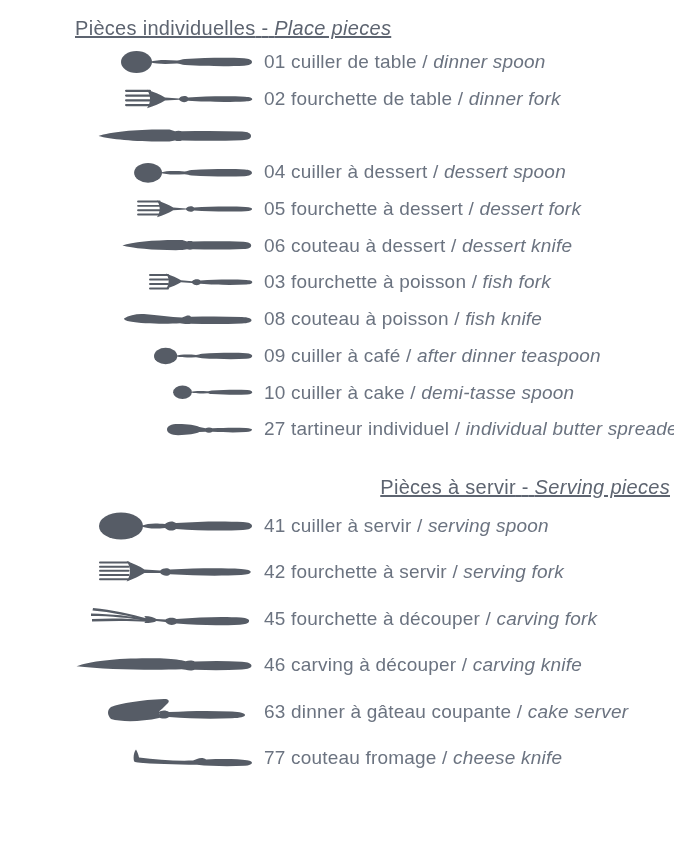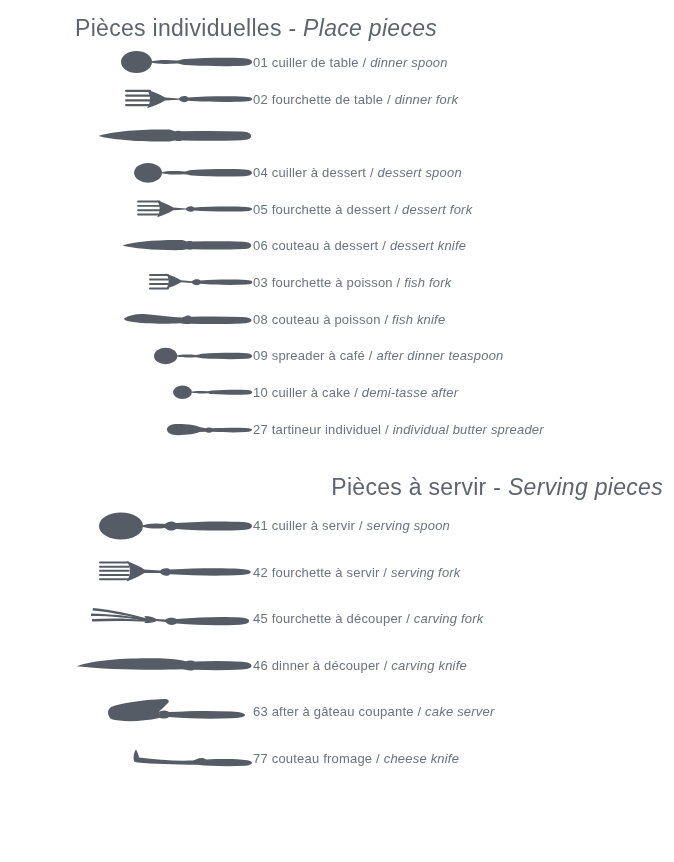--- a/index.html
+++ b/index.html
@@ -8,32 +8,32 @@
     --heading:#5d6470;
   }
   html,body{margin:0;padding:0;}
   body{
     width:674px;height:862px;background:#ffffff;
     font-family:"Liberation Sans",sans-serif;
     overflow:hidden;
   }
   .page{padding:15px 0 0 75px;}
   .section-title{
-    font-weight:400;font-size:23px;line-height:26px;
-    color:var(--heading);margin:0 11px 3px 0;letter-spacing:.3px;
+    font-weight:400;font-size:20px;line-height:26px;
+    color:var(--heading);margin:0 4px 3px 0;letter-spacing:.3px;text-decoration:underline;
   }
   .section-title em{font-style:italic;}
   .sec2{margin-top:26px;text-align:right;}
   .row{display:flex;align-items:center;}
   .row.place{height:36.7px;}
   .row.serving{height:46.5px;}
   .icon-cell{width:178px;flex:none;display:flex;justify-content:flex-end;align-items:center;}
   .ico{fill:var(--icon);display:block;}
   .label{
-    font-size:13px;color:var(--text);
+    margin-left:11px;font-size:19px;color:var(--text);
     letter-spacing:.2px;white-space:nowrap;
   }
   .label em{font-style:italic;}
 </style>
 </head>
 <body>
 
 <svg width="0" height="0" style="position:absolute" aria-hidden="true">
   <defs>
     <symbol id="sym-spoon" viewBox="0 0 264 48">
@@ -174,30 +174,30 @@
         </div>
       <div class="label"><span>08</span> <span>couteau à poisson</span> <span>/</span> <em>fish knife</em></div>
     </div>
 
     <div class="row place">
       <div class="icon-cell">
           <svg class="ico" width="99" height="18">
             <use href="#sym-spoon"></use>
           </svg>
         </div>
-      <div class="label"><span>09</span> <span>spreader à café</span> <span>/</span> <em>after dinner teaspoon</em></div>
+      <div class="label"><span>09</span> <span>cuiller à café</span> <span>/</span> <em>after dinner teaspoon</em></div>
     </div>
 
     <div class="row place">
       <div class="icon-cell">
           <svg class="ico" width="80" height="14.5">
             <use href="#sym-spoon"></use>
           </svg>
         </div>
-      <div class="label"><span>10</span> <span>cuiller à cake</span> <span>/</span> <em>demi-tasse after</em></div>
+      <div class="label"><span>10</span> <span>cuiller à cake</span> <span>/</span> <em>demi-tasse spoon</em></div>
     </div>
 
     <div class="row place">
       <div class="icon-cell">
           <svg class="ico" width="87" height="13.2">
             <use href="#sym-spreader"></use>
           </svg>
         </div>
       <div class="label"><span>27</span> <span>tartineur individuel</span> <span>/</span> <em>individual butter spreader</em></div>
     </div>
@@ -235,30 +235,30 @@
         </div>
       <div class="label"><span>45</span> <span>fourchette à découper</span> <span>/</span> <em>carving fork</em></div>
     </div>
 
     <div class="row serving">
       <div class="icon-cell">
           <svg class="ico" width="182" height="22.6">
             <use href="#sym-carvknife"></use>
           </svg>
         </div>
-      <div class="label"><span>46</span> <span>dinner à découper</span> <span>/</span> <em>carving knife</em></div>
+      <div class="label"><span>46</span> <span>carving à découper</span> <span>/</span> <em>carving knife</em></div>
     </div>
 
     <div class="row serving">
       <div class="icon-cell">
           <svg class="ico" width="147" height="30">
             <use href="#sym-cakeserver"></use>
           </svg>
         </div>
-      <div class="label"><span>63</span> <span>after à gâteau coupante</span> <span>/</span> <em>cake server</em></div>
+      <div class="label"><span>63</span> <span>dinner à gâteau coupante</span> <span>/</span> <em>cake server</em></div>
     </div>
 
     <div class="row serving">
       <div class="icon-cell">
           <svg class="ico" width="122" height="20">
             <use href="#sym-cheeseknife"></use>
           </svg>
         </div>
       <div class="label"><span>77</span> <span>couteau fromage</span> <span>/</span> <em>cheese knife</em></div>
     </div>

